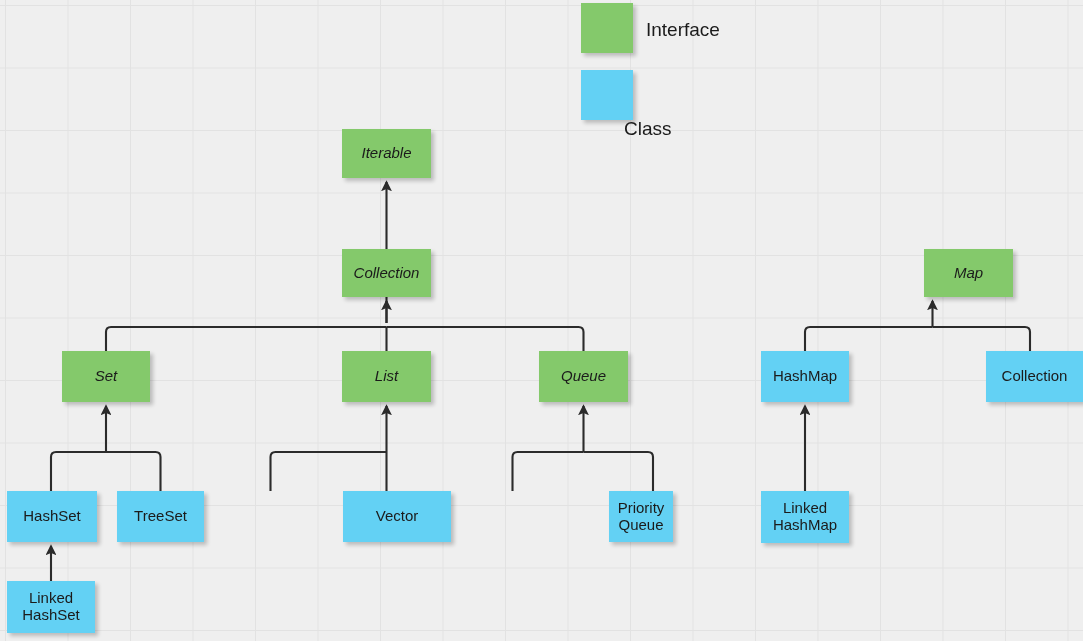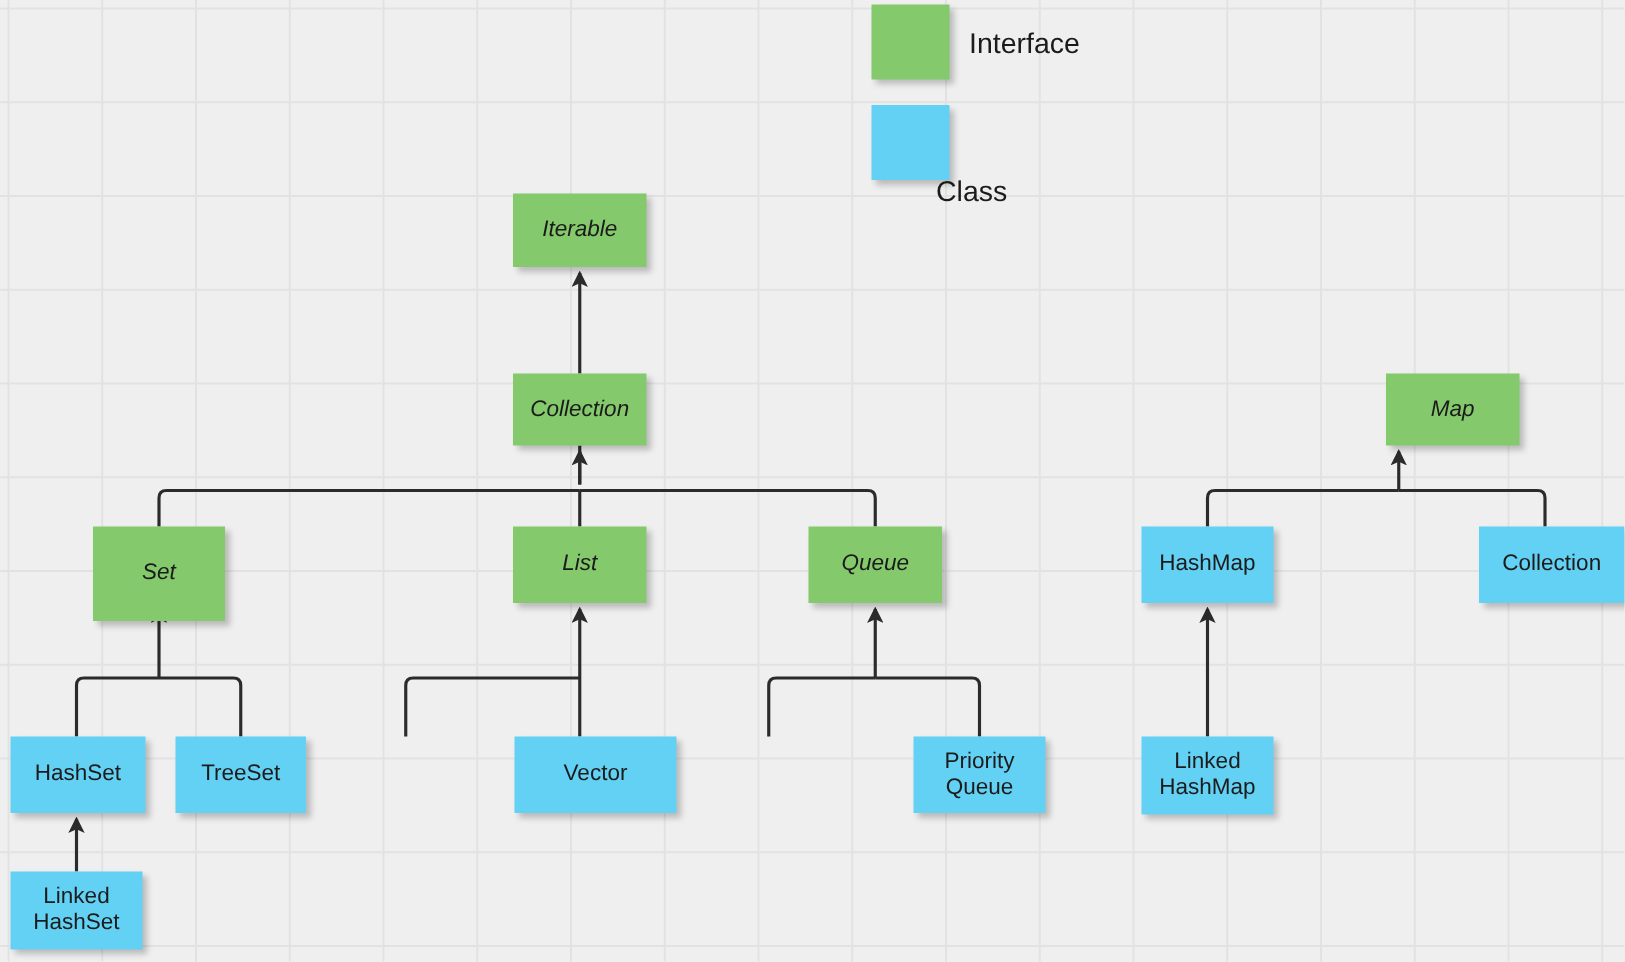--- a/index.html
+++ b/index.html
@@ -82,21 +82,21 @@
       <path d="M 805 491 L 805 406" marker-end="url(#arrow)"></path>
     </g>
   </svg>
 
   <div class="node iface" style="left:342px;top:129px;width:89px;height:49px;">
     <span>Iterable</span>
   </div>
   <div class="node iface" style="left:342px;top:249px;width:89px;height:48px;">
     <span>Collection</span>
   </div>
-  <div class="node iface" style="left:62px;top:351px;width:88px;height:63px;">
+  <div class="node iface" style="left:62px;top:351px;width:88px;height:51px;">
     <span>Set</span>
   </div>
   <div class="node iface" style="left:342px;top:351px;width:89px;height:51px;">
     <span>List</span>
   </div>
   <div class="node iface" style="left:539px;top:351px;width:89px;height:51px;">
     <span>Queue</span>
   </div>
   <div class="node iface" style="left:924px;top:249px;width:89px;height:48px;">
     <span>Map</span>
@@ -108,21 +108,21 @@
   <div class="node klass" style="left:117px;top:491px;width:87px;height:51px;">
     <span>TreeSet</span>
   </div>
   <div class="node klass" style="left:7px;top:581px;width:88px;height:52px;">
     <span>Linked
 HashSet</span>
   </div>
   <div class="node klass" style="left:343px;top:491px;width:108px;height:51px;">
     <span>Vector</span>
   </div>
-  <div class="node klass" style="left:609px;top:491px;width:88px;height:51px;">
+  <div class="node klass" style="left:609px;top:491px;width:64px;height:51px;">
     <span>Priority
 Queue</span>
   </div>
   <div class="node klass" style="left:761px;top:351px;width:88px;height:51px;">
     <span>HashMap</span>
   </div>
   <div class="node klass" style="left:986px;top:351px;width:97px;height:51px;">
     <span>Collection</span>
   </div>
   <div class="node klass" style="left:761px;top:491px;width:88px;height:52px;">

